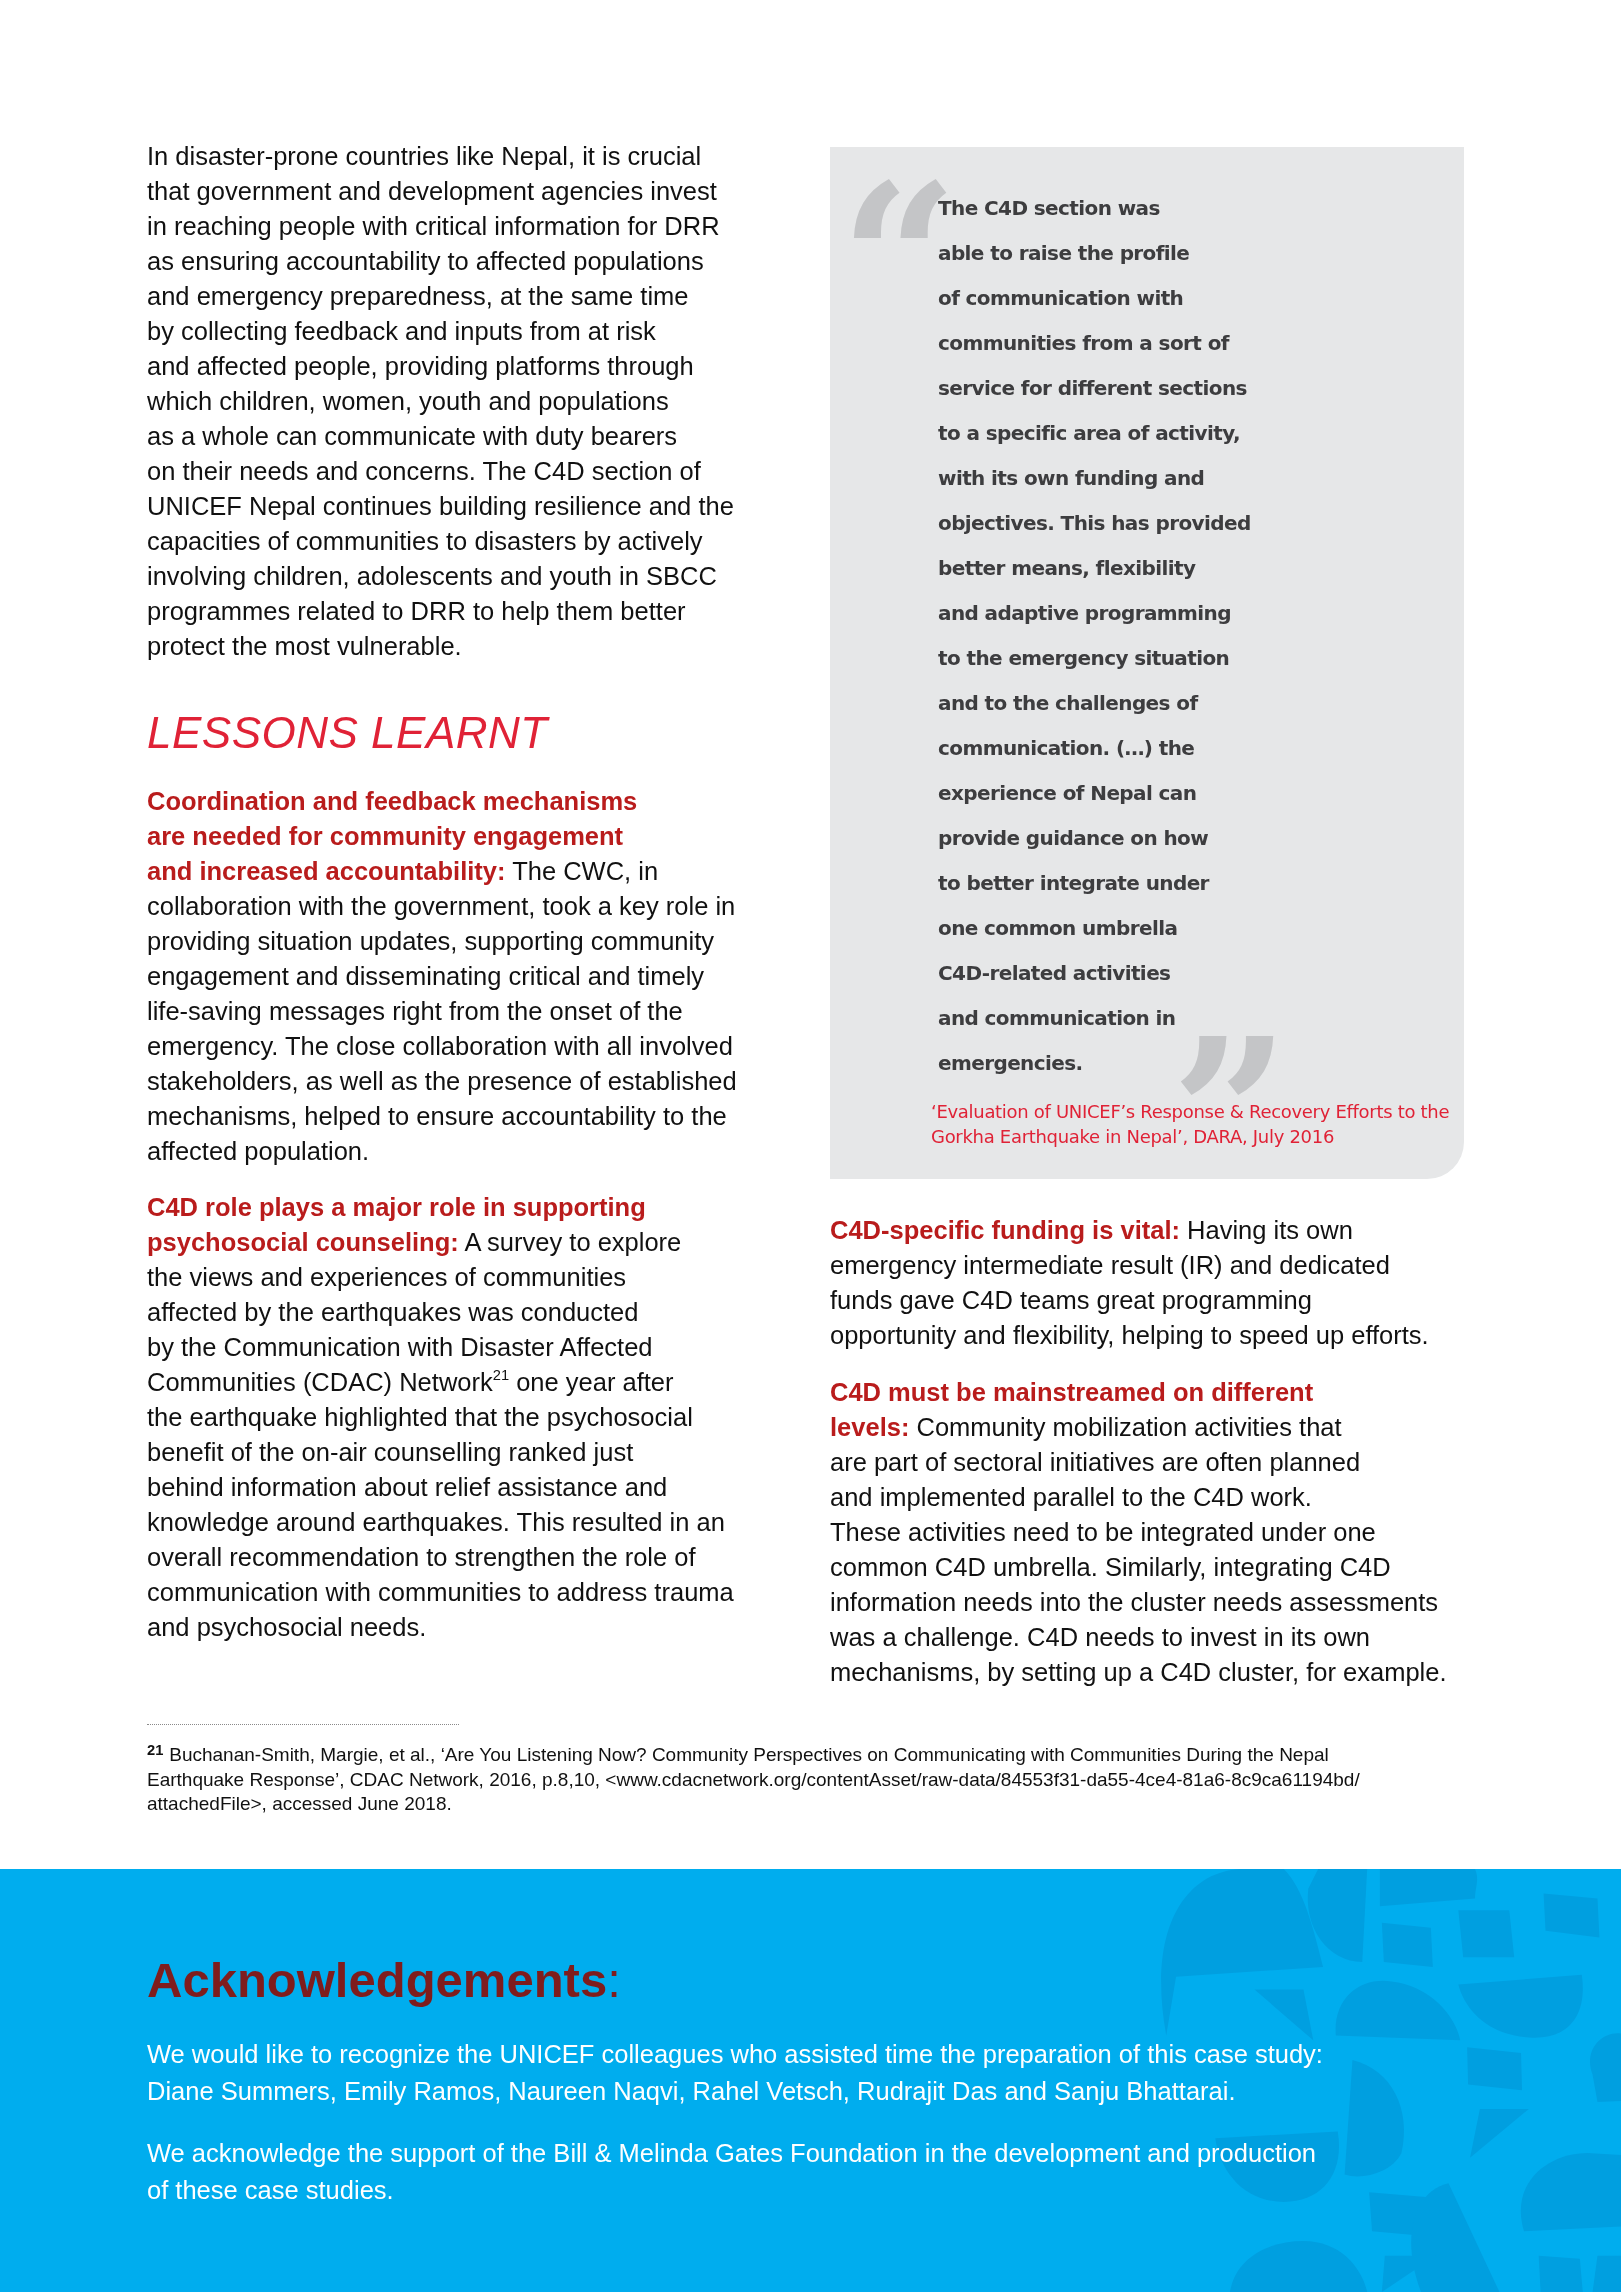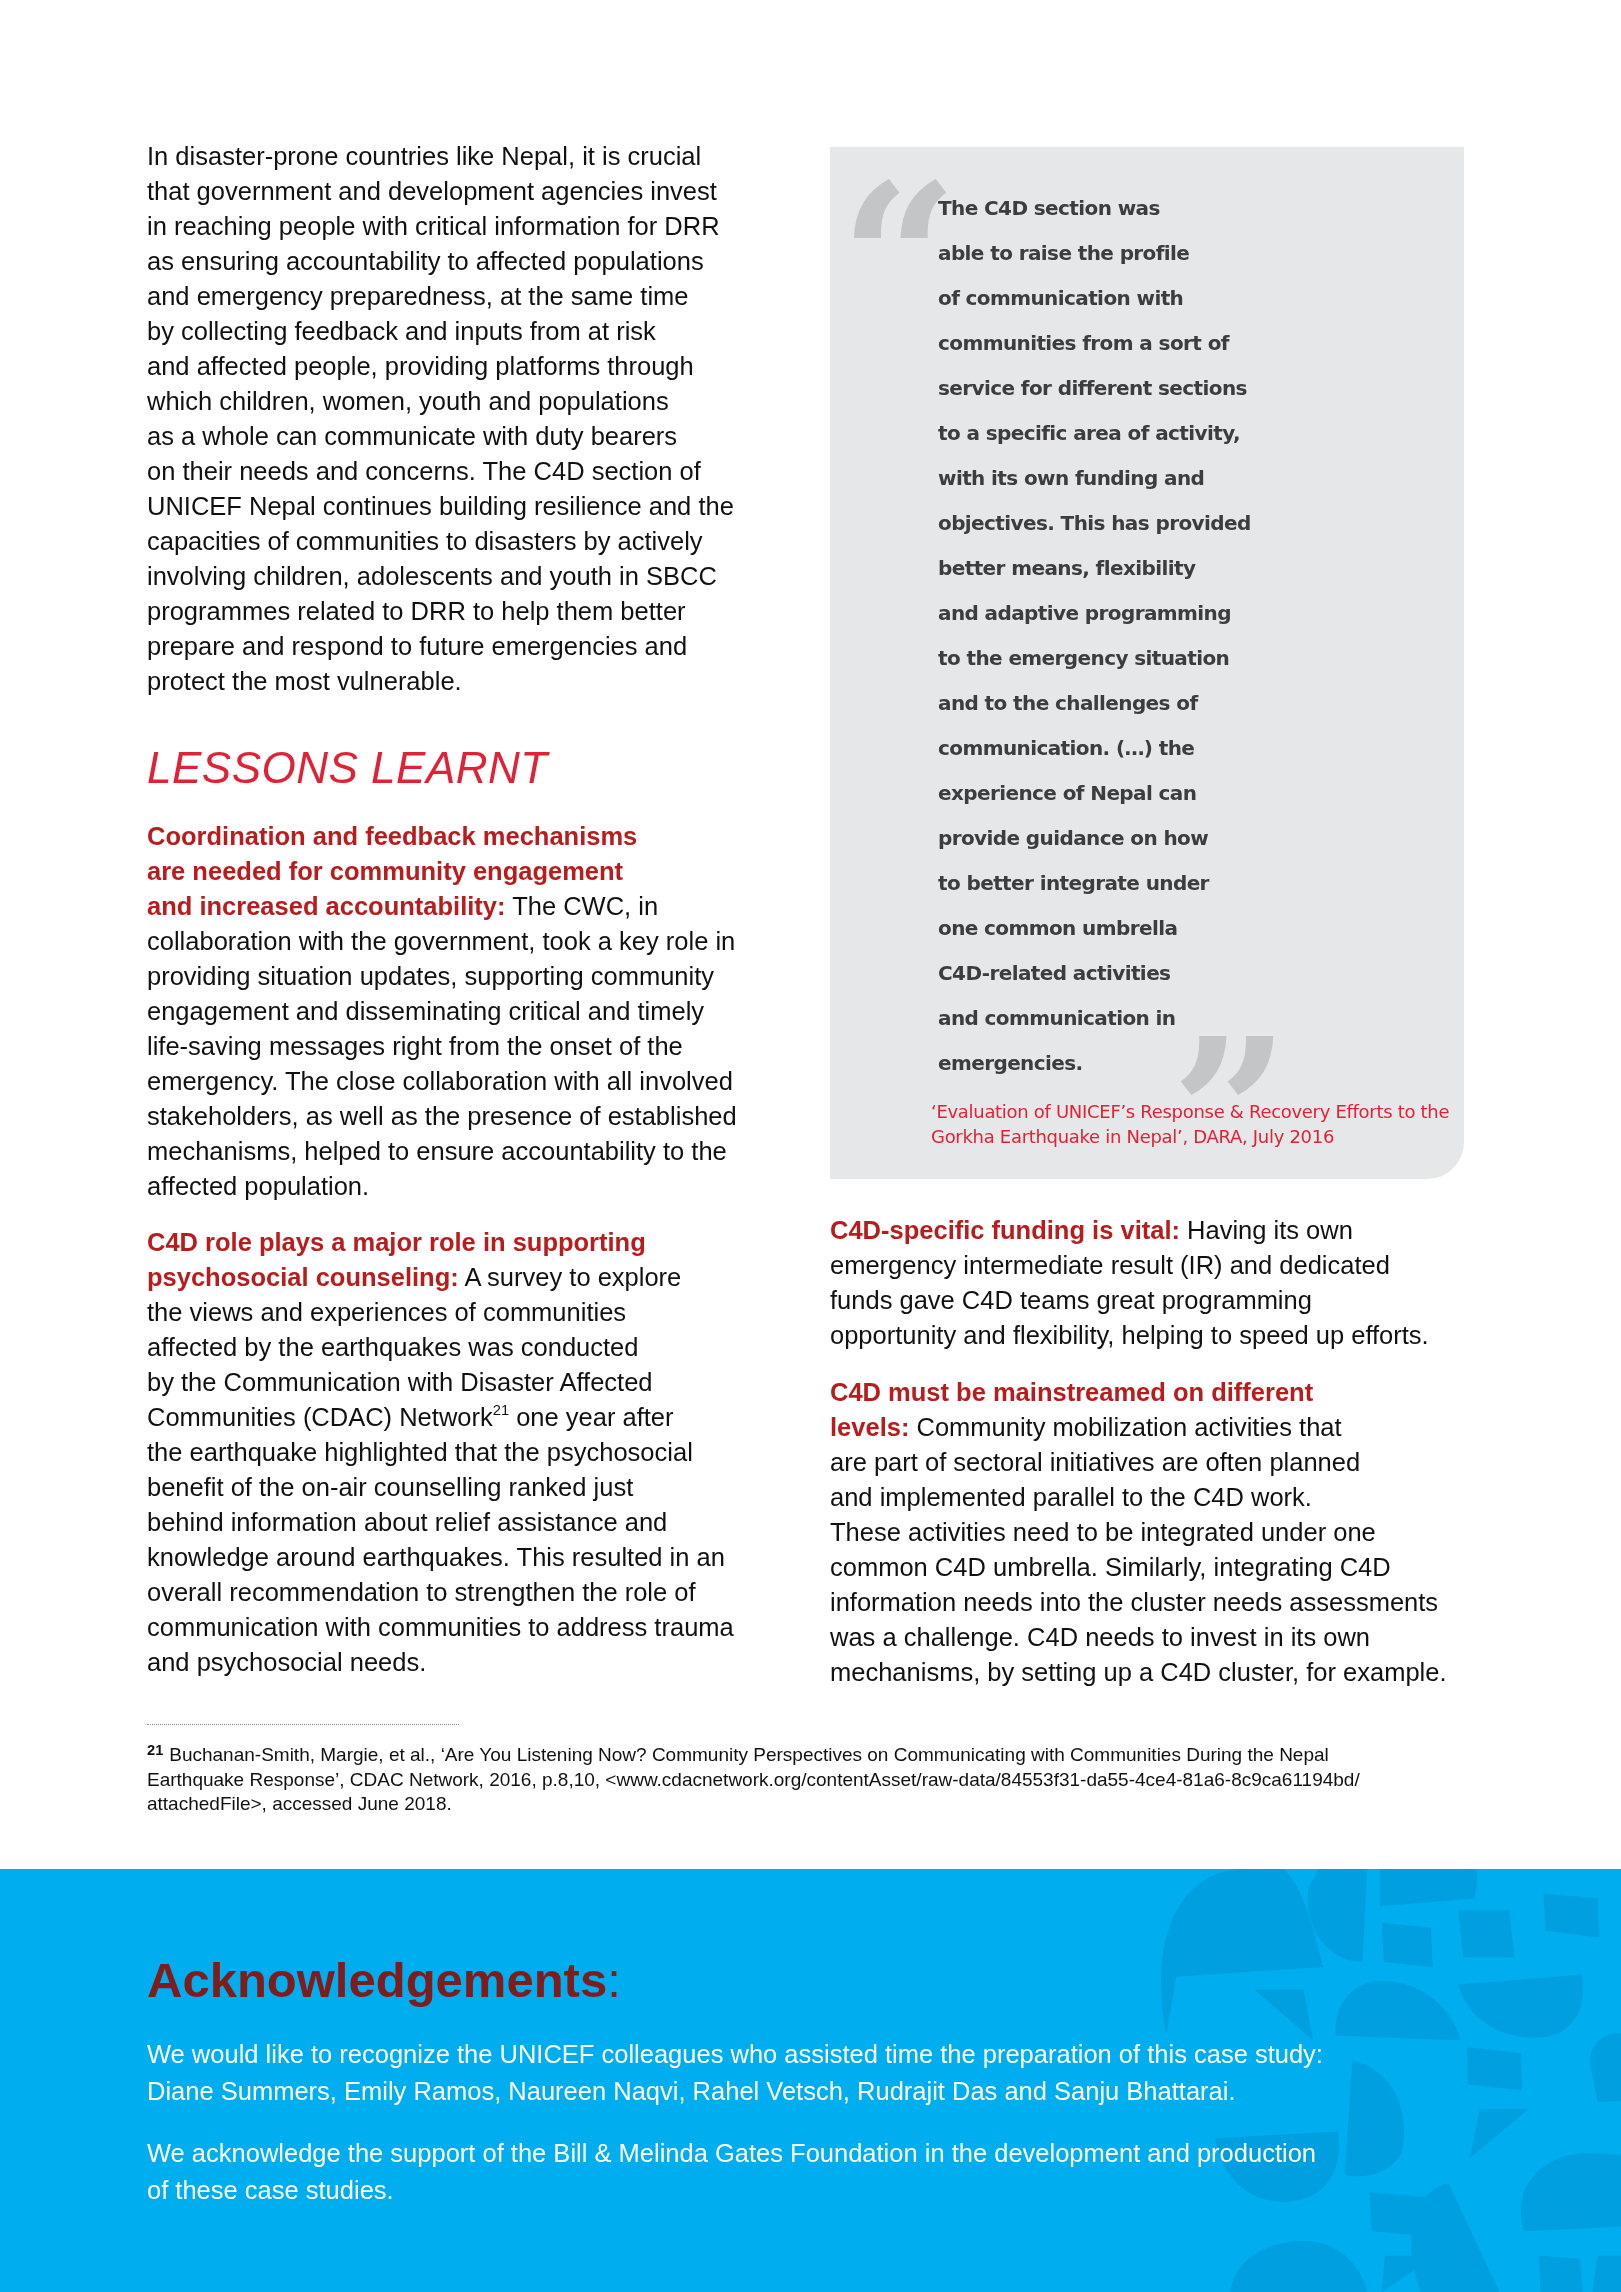--- a/index.html
+++ b/index.html
@@ -81,21 +81,20 @@
     <span class="line">and emergency preparedness, at the same time</span>
     <span class="line">by collecting feedback and inputs from at risk</span>
     <span class="line">and affected people, providing platforms through</span>
     <span class="line">which children, women, youth and populations</span>
     <span class="line">as a whole can communicate with duty bearers</span>
     <span class="line">on their needs and concerns. The C4D section of</span>
     <span class="line">UNICEF Nepal continues building resilience and the</span>
     <span class="line">capacities of communities to disasters by actively</span>
     <span class="line">involving children, adolescents and youth in SBCC</span>
     <span class="line">programmes related to DRR to help them better</span>
-    <span class="line">prepare and respond to future emergencies and</span>
     <span class="line">protect the most vulnerable.</span>
   </div>
 
   <h2 class="lessons-title">LESSONS LEARNT</h2>
 
   <div class="body-text para">
     <span class="line"><b>Coordination and feedback mechanisms</b></span>
     <span class="line"><b>are needed for community engagement</b></span>
     <span class="line"><b>and increased accountability:</b><span> The CWC, in</span></span>
     <span class="line">collaboration with the government, took a key role in</span>

